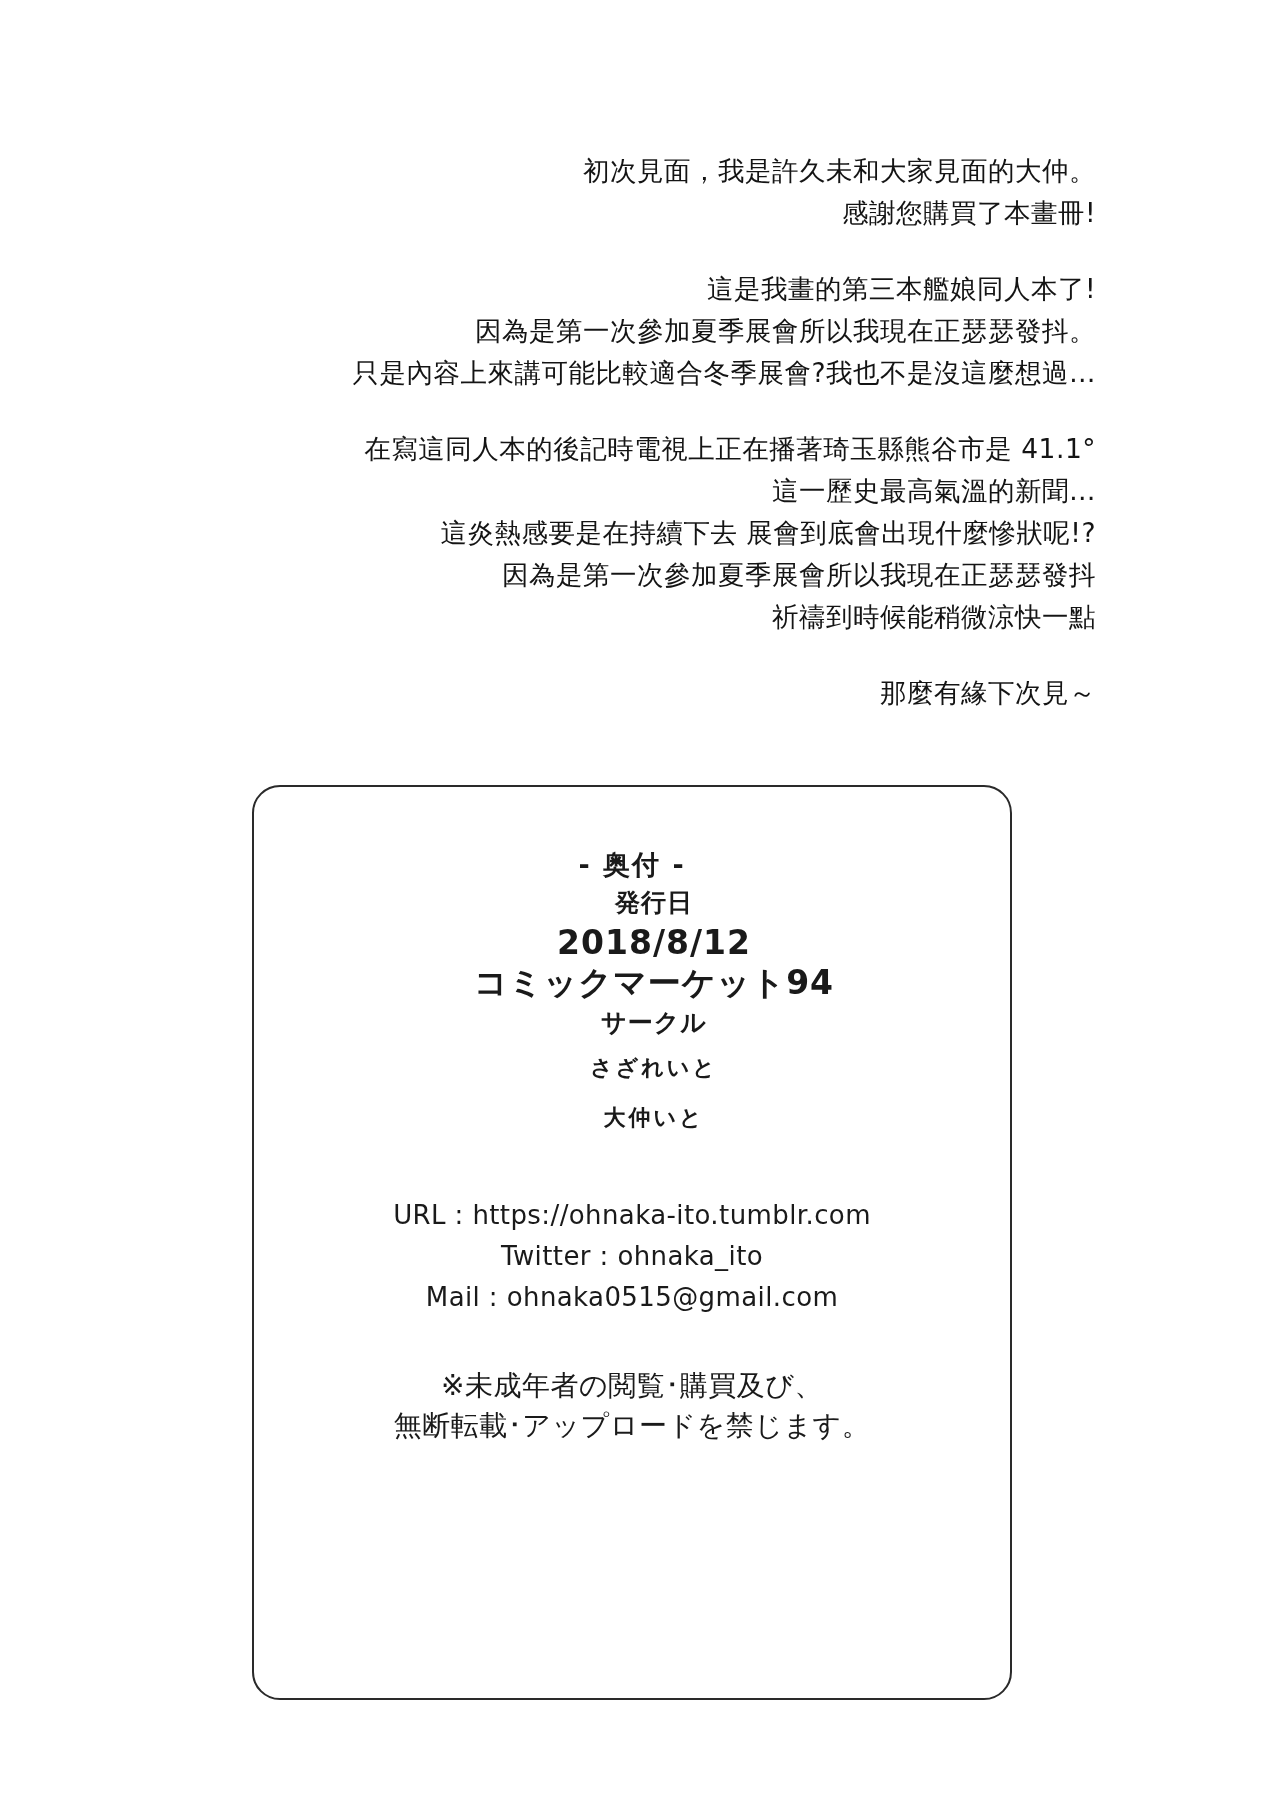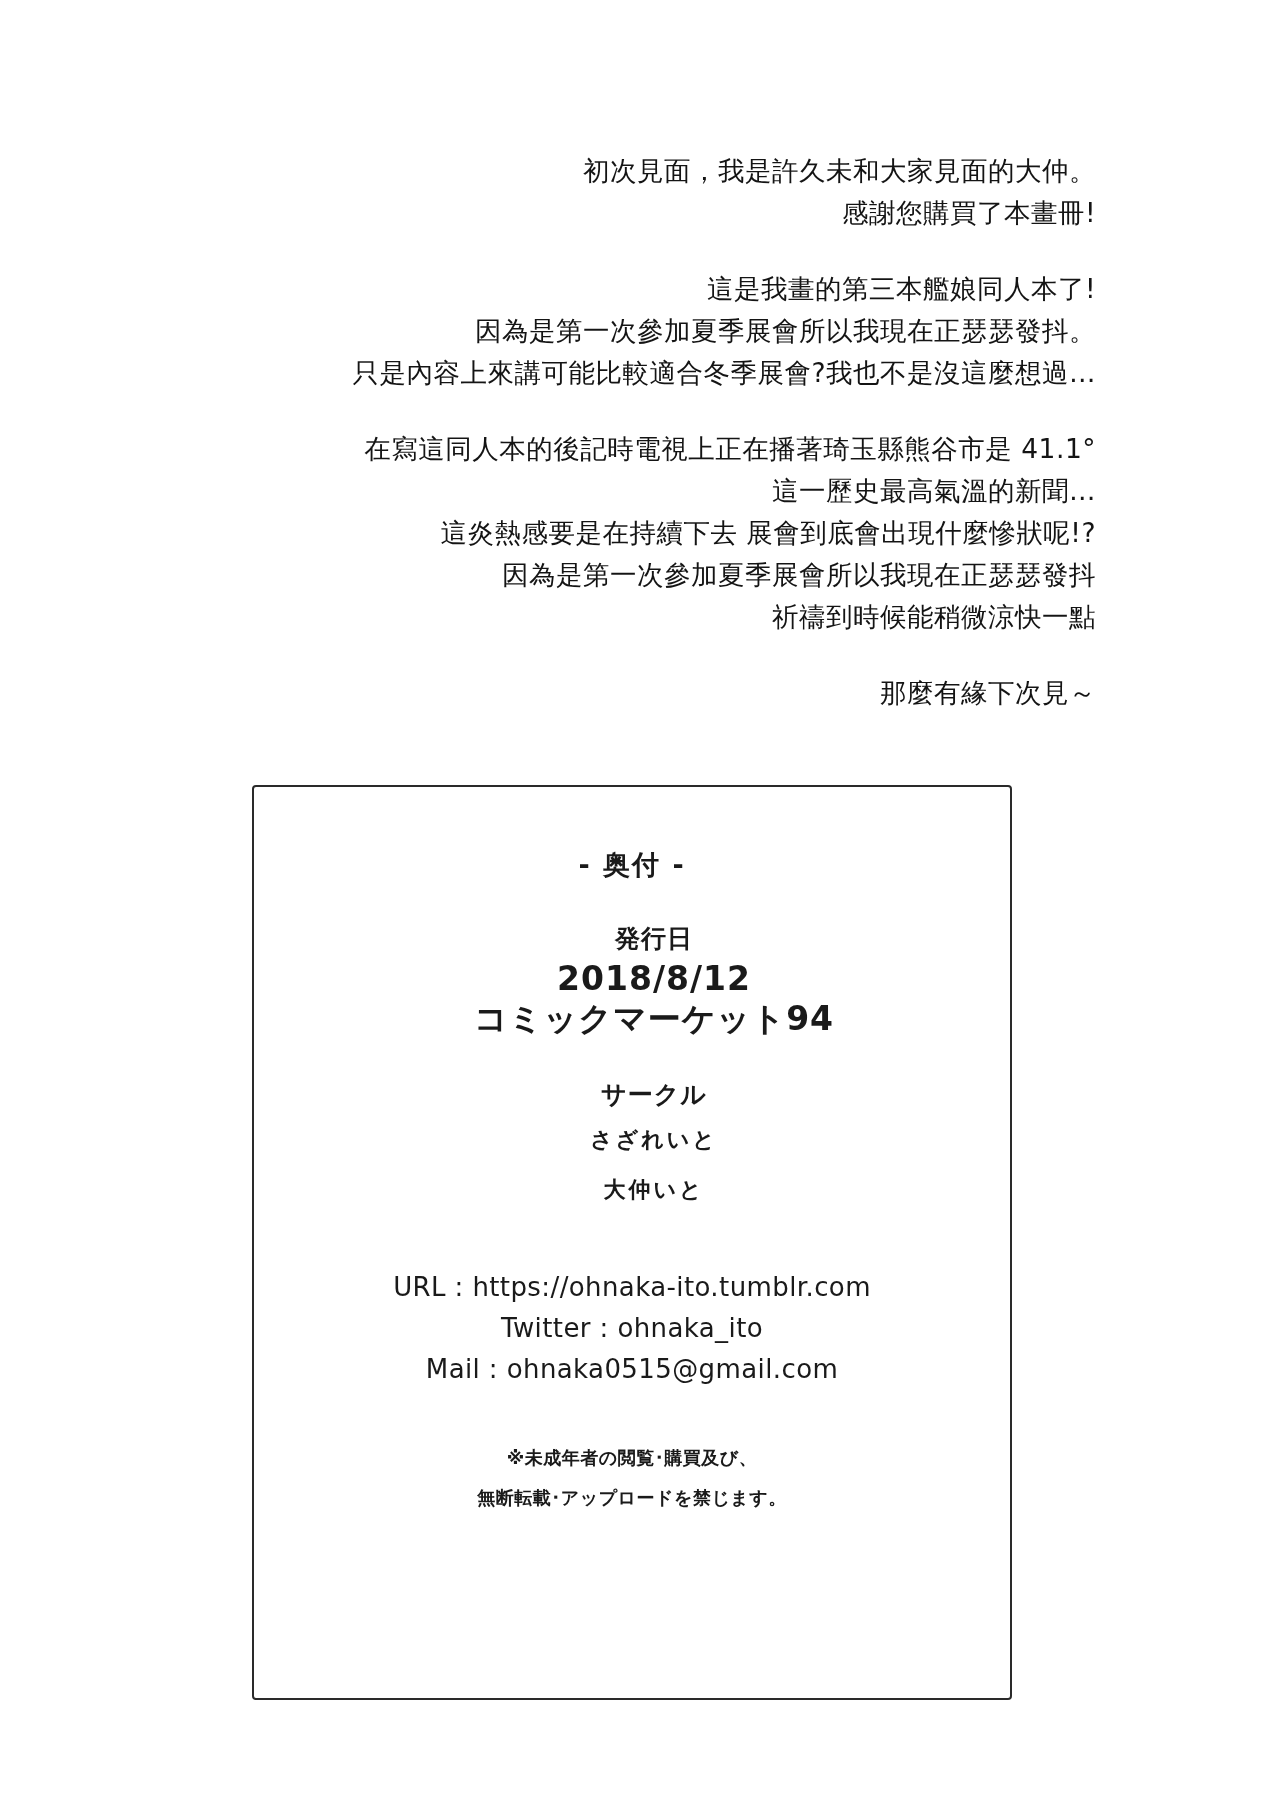--- a/index.html
+++ b/index.html
@@ -39,32 +39,31 @@
   }
 
   
   #colophon {
     position: absolute;
     left: 252px;
     top: 785px;
     width: 760px;
     height: 915px;
     border: 2.5px solid #2a2a2a;
-    border-radius: 4px;
+    border-radius: 28px;
     box-sizing: border-box;
     text-align: center;
   }
   .c-title {
     margin-top: 60px;
     font-size: 27px;
     font-weight: bold;
     letter-spacing: 2px;
   }
   .c-group {
-    margin-top: 36px;
     padding-left: 44px;
   }
   .c-label {
     font-size: 25px;
     font-weight: bold;
     line-height: 40px;
     letter-spacing: 1px;
   }
   .c-value {
     font-size: 33px;
@@ -83,22 +82,22 @@
   }
   .c-contact div {
     font-size: 26px;
     line-height: 41px;
     letter-spacing: 0.4px;
   }
   .c-notice {
     margin-top: 48px;
   }
   .c-notice div {
-    font-size: 18px;
-    font-weight: bold;
+    font-size: 28px;
+    font-weight: normal;
     line-height: 40px;
     letter-spacing: 0.5px;
   }
 </style>
 </head>
 <body>
 
 <div id="afterword">
 
   <div class="para">

